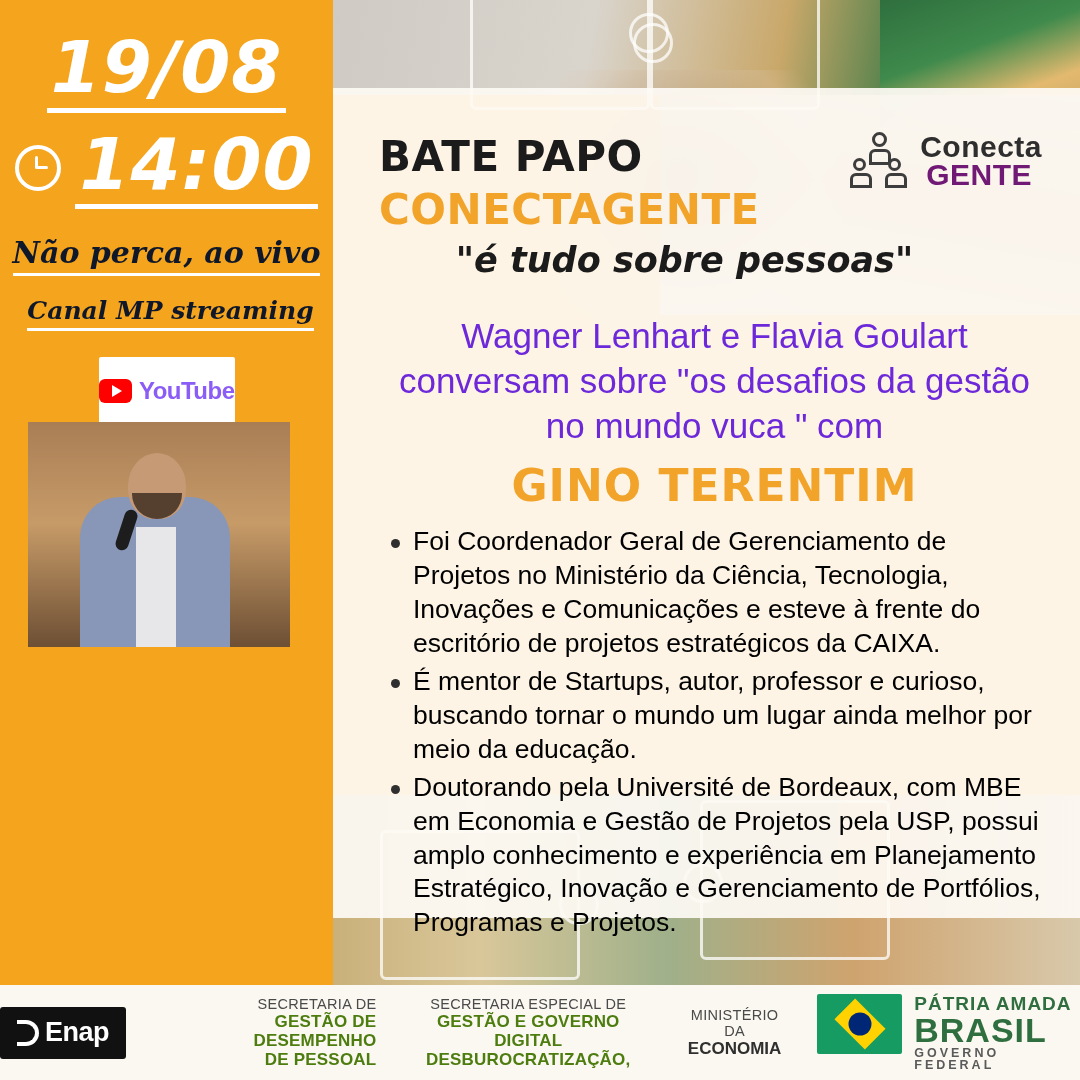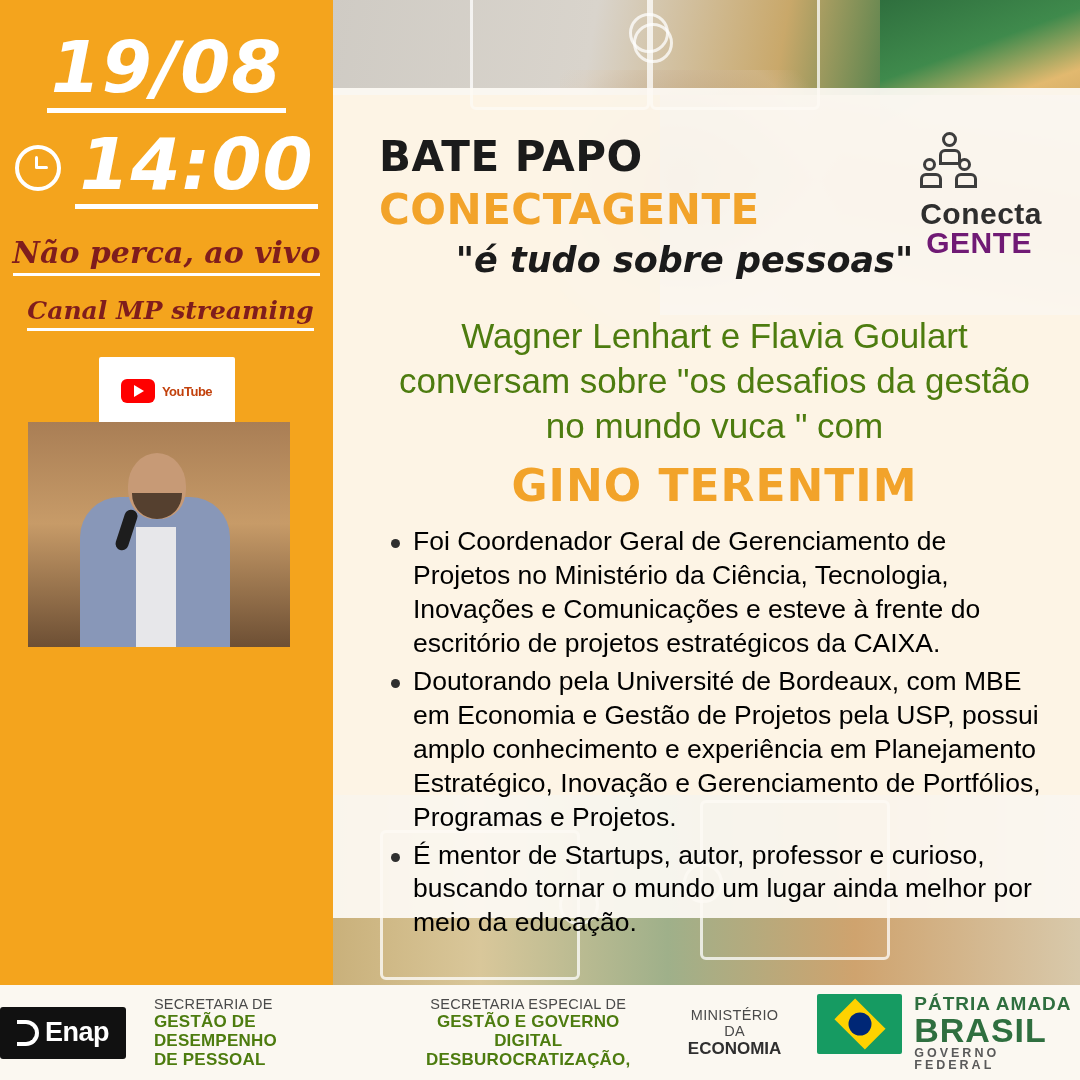--- a/index.html
+++ b/index.html
@@ -82,42 +82,42 @@
   .clock-icon::before, .clock-icon::after {
     content: ""; position: absolute; background: #ffffff; border-radius: 2px;
   }
   .clock-icon::before { width: 3px; height: 13px; left: 16px; top: 7px; }
   .clock-icon::after { width: 12px; height: 3px; left: 17px; top: 17px; }
 
   .tag-lines { margin-top: 26px; text-align: center; }
   .tag-line {
     font-family: "DejaVu Serif", serif;
     font-weight: bold; font-style: italic;
-    color: #7f1d1d; display: inline-block;
+    color: #0f172a; display: inline-block;
     border-bottom: 3px solid #ffffff; padding-bottom: 3px;
   }
   .tag-line.big { font-size: 30px; }
   .tag-line.small { font-size: 25px; margin-top: 20px; margin-left: 8px; }
 
   .youtube-badge {
     margin: 26px auto 0 auto;
     width: 136px; height: 68px; background: #ffffff;
     display: flex; align-items: center; justify-content: center; gap: 7px;
     border-radius: 2px;
   }
   .yt-play {
     width: 34px; height: 24px; background: #ff0000; border-radius: 6px;
     position: relative;
   }
   .yt-play::after {
     content: ""; position: absolute; left: 13px; top: 6px;
     border-left: 10px solid #ffffff;
     border-top: 6px solid transparent; border-bottom: 6px solid transparent;
   }
-  .yt-word { font-size: 13px; font-weight: bold; color: #c2410c; letter-spacing: -.5px; }
+  .yt-word { font-size: 24px; font-weight: bold; color: #8b5cf6; letter-spacing: -.5px; }
 
   .speaker-photo {
     position: absolute; left: 28px; top: 422px; width: 262px; height: 225px;
     background: linear-gradient(160deg,#8a6a4f 0%, #a98a63 30%, #6e7a93 55%, #caa37d 100%);
     overflow: hidden;
   }
   .sp-wall { position: absolute; inset: 0; background: linear-gradient(180deg,#a97e55 0%, #c79b68 45%, #6d4f34 100%); }
   .sp-body {
     position: absolute; left: 52px; bottom: 0; width: 150px; height: 150px;
     background: #8897b8; border-radius: 40px 40px 0 0;
@@ -141,21 +141,21 @@
 
   
   .panel {
     position: absolute; left: 333px; top: 88px; width: 747px; height: 830px;
     background: rgba(253,250,244,.93);
   }
   .panel-inner { position: relative; padding: 44px 30px 0 46px; }
 
   .logo {
     position: absolute; right: 38px; top: 44px;
-    display: flex; gap: 10px; flex-direction: column;
+    display: flex; align-items: center; gap: 10px;
   }
   .logo-mark { width: 60px; height: 58px; position: relative; }
   .logo-mark .dot {
     position: absolute; border: 3px solid #3d3d3d; border-radius: 50%;
   }
   .logo-mark .d1 { width: 15px; height: 15px; left: 22px; top: 0; }
   .logo-mark .d2 { width: 13px; height: 13px; left: 3px; top: 26px; }
   .logo-mark .d3 { width: 13px; height: 13px; left: 38px; top: 26px; }
   .logo-mark .bar {
     position: absolute; border: 3px solid #3d3d3d; border-radius: 4px;
@@ -177,21 +177,21 @@
     margin-top: 4px;
   }
   .t-quote {
     font-family: "DejaVu Sans", sans-serif;
     font-size: 35px; font-weight: bold; font-style: italic; color: #1b1b1b;
     margin-top: 6px; text-align: center; padding-right: 60px;
   }
 
   .t-desc {
     font-family: "Liberation Sans", sans-serif;
-    font-size: 35px; color: #4d7c0f; text-align: center;
+    font-size: 35px; color: #6d28d9; text-align: center;
     margin-top: 34px; line-height: 1.28; padding: 0 10px;
   }
   .t-name {
     font-family: "DejaVu Sans", sans-serif;
     font-size: 44px; font-weight: bold; color: #f2a32a;
     text-align: center; letter-spacing: 1px; margin-top: 12px;
   }
 
   .bullets { margin-top: 14px; padding-left: 12px; }
   .bullet {
@@ -216,21 +216,21 @@
     width: 130px; height: 52px; background: #111111; color: #ffffff;
     display: flex; align-items: center; justify-content: center; gap: 6px;
     border-radius: 3px;
   }
   .enap .mark {
     width: 22px; height: 26px; border: 4px solid #ffffff; border-left: none;
     border-radius: 0 14px 14px 0;
   }
   .enap .word { font-size: 27px; font-weight: bold; letter-spacing: -.5px; }
 
-  .sec-block { line-height: 1.12; color: #4a4a4a; }
+  .sec-block { text-align: right; line-height: 1.12; color: #4a4a4a; }
   .sec-block .small { font-size: 14.5px; letter-spacing: .3px; }
   .sec-block .bold { font-size: 17px; font-weight: bold; color: #4d7c0f; letter-spacing: .2px; }
 
   .min-block { text-align: center; line-height: 1.12; color: #4a4a4a; }
   .min-block .small { font-size: 14.5px; letter-spacing: .3px; }
   .min-block .bold { font-size: 17px; font-weight: bold; color: #2f2f2f; }
 
   .brasil { display: flex; align-items: flex-start; gap: 12px; }
   .flag {
     width: 88px; height: 60px; background: #169b62; position: relative; border-radius: 2px;
@@ -299,25 +299,25 @@
       <div class="t-desc">Wagner Lenhart e Flavia Goulart conversam sobre "os desafios da gestão no mundo vuca " com</div>
       <div class="t-name">GINO TERENTIM</div>
 
       <div class="bullets">
         <div class="bullet">
           <span class="dot"></span>
           <span class="txt">Foi Coordenador Geral de Gerenciamento de Projetos no Ministério da Ciência, Tecnologia, Inovações e Comunicações e esteve à frente do escritório de projetos estratégicos da CAIXA.</span>
         </div>
         <div class="bullet">
           <span class="dot"></span>
-          <span class="txt">Doutorando pela Université de Bordeaux, com MBE em Economia e Gestão de Projetos pela USP, possui amplo conhecimento e experiência em Planejamento Estratégico, Inovação e Gerenciamento de Portfólios, Programas e Projetos.</span>
+          <span class="txt">É mentor de Startups, autor, professor e curioso, buscando tornar o mundo um lugar ainda melhor por meio da educação.</span>
         </div>
         <div class="bullet">
           <span class="dot"></span>
-          <span class="txt">É mentor de Startups, autor, professor e curioso, buscando tornar o mundo um lugar ainda melhor por meio da educação.</span>
+          <span class="txt">Doutorando pela Université de Bordeaux, com MBE em Economia e Gestão de Projetos pela USP, possui amplo conhecimento e experiência em Planejamento Estratégico, Inovação e Gerenciamento de Portfólios, Programas e Projetos.</span>
         </div>
       </div>
 
     </div>
   </div>
 
   <div class="left-col">
     <div class="date-block">
       <div class="date-line">19/08</div>
       <div class="time-row">

